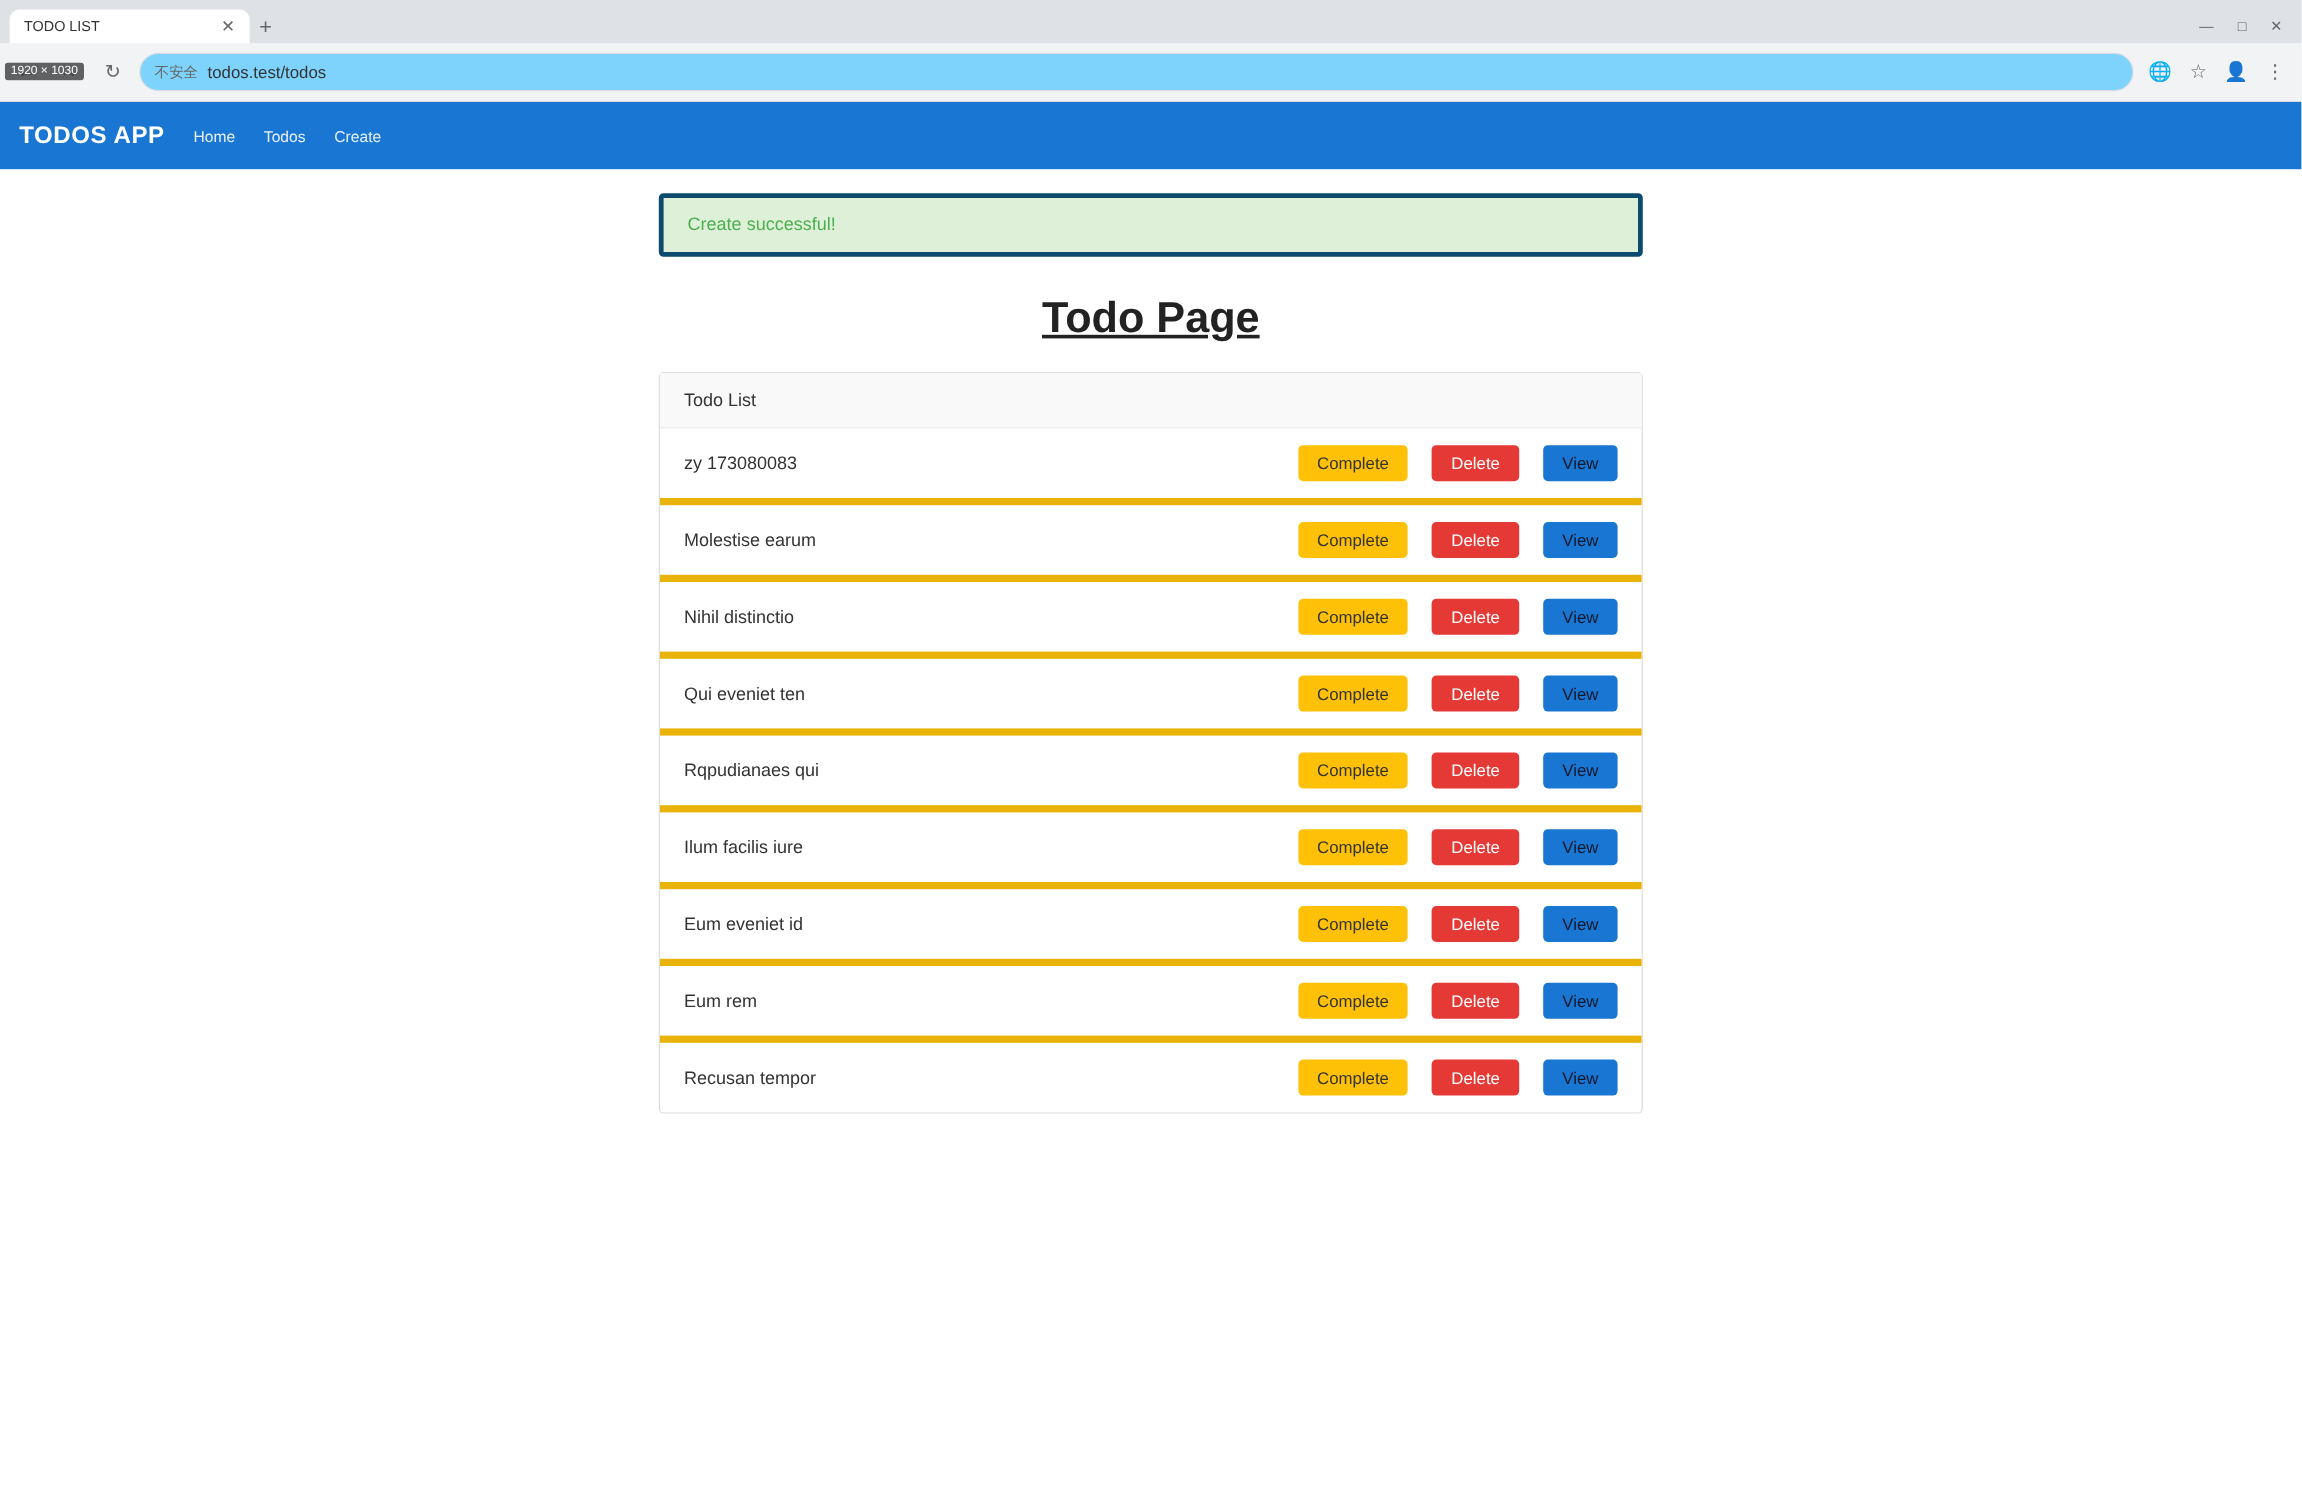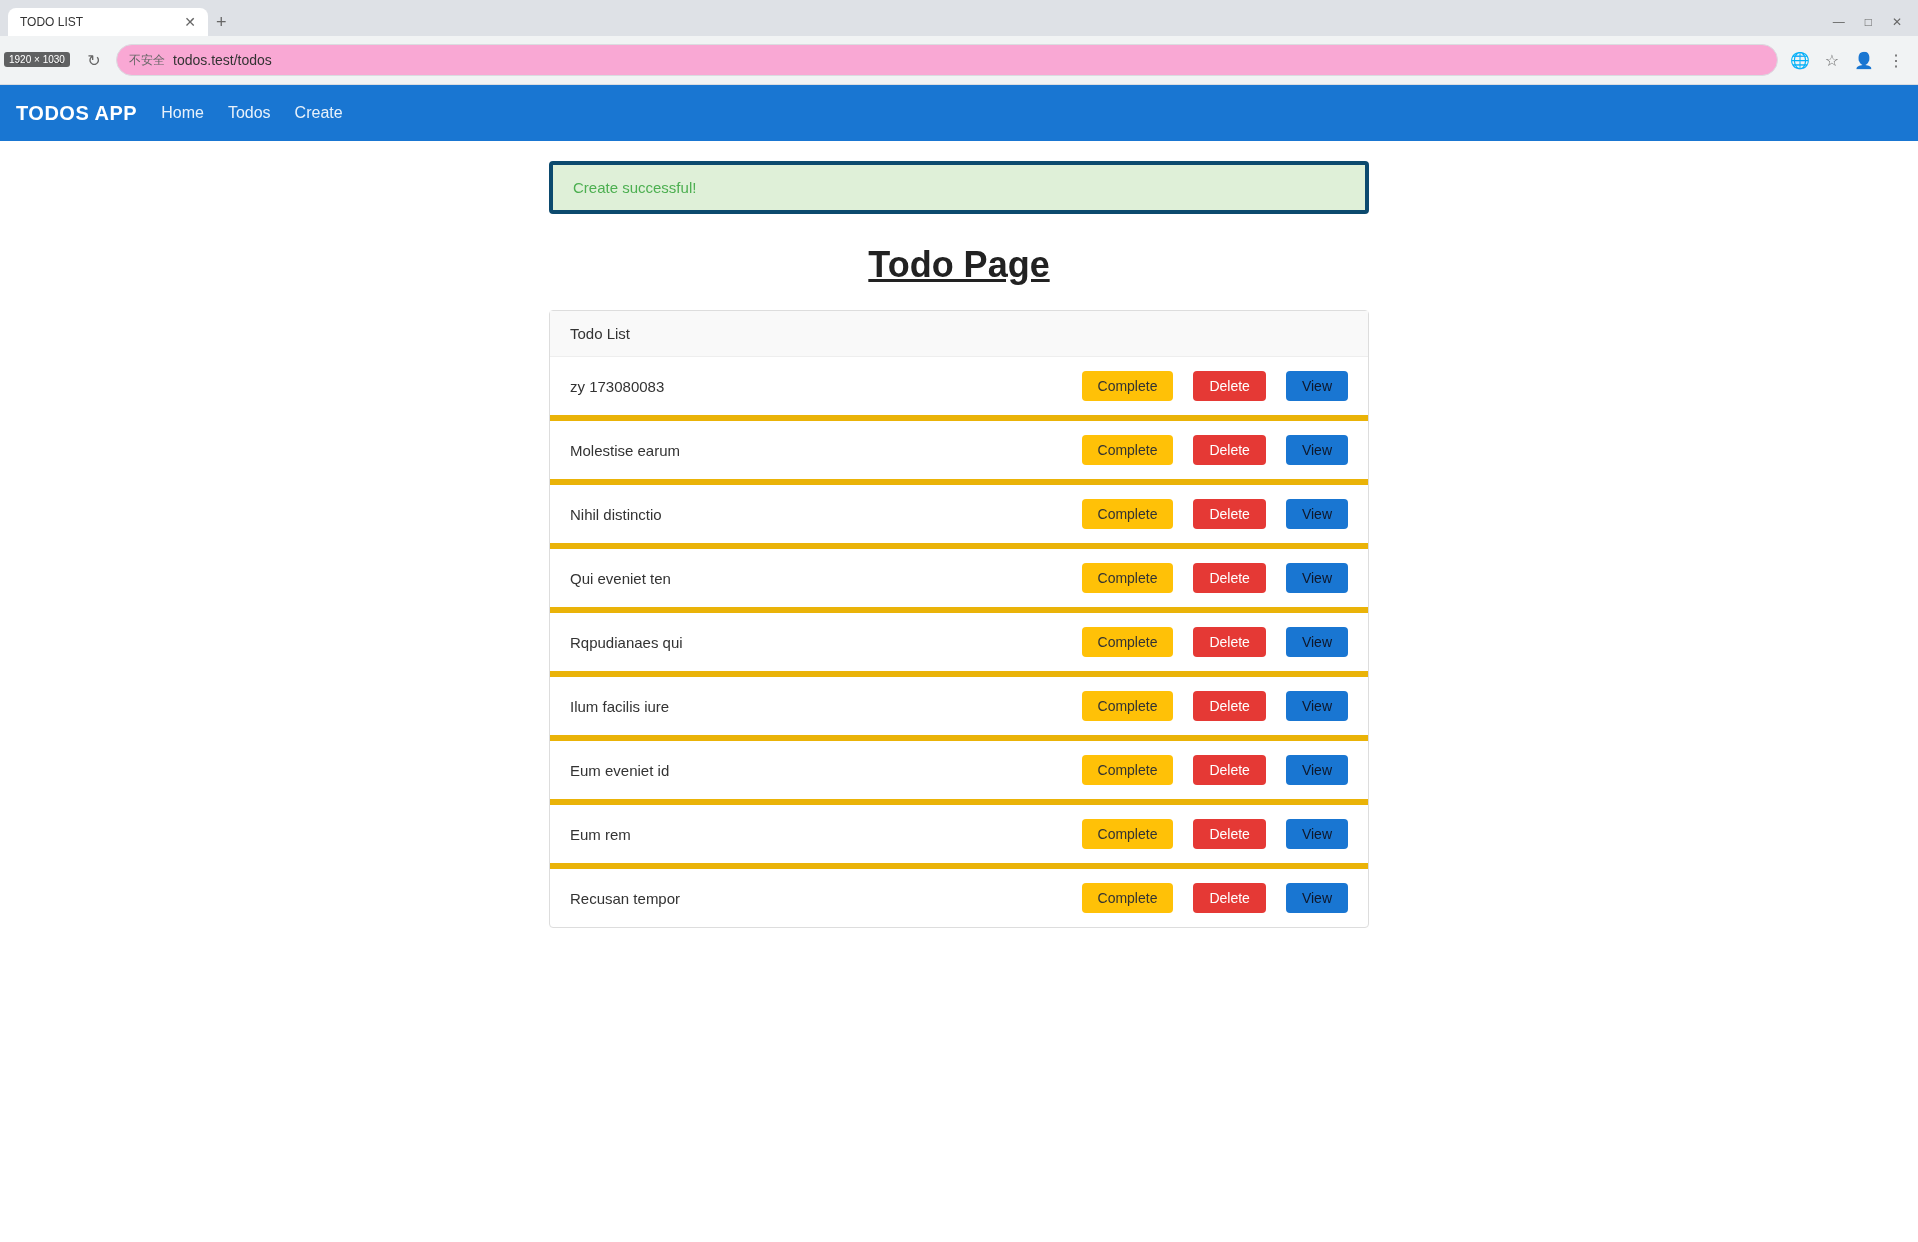--- a/index.html
+++ b/index.html
@@ -82,21 +82,21 @@
       border-radius: 50%;
       display: flex;
       align-items: center;
       justify-content: center;
     }
 
     .browser-address-bar {
       flex: 1;
       display: flex;
       align-items: center;
-      background: #f9a8d4;
+      background: #7dd3fc;
       border: 1px solid #dadce0;
       border-radius: 20px;
       padding: 4px 12px;
       font-size: 14px;
       color: #333;
       height: 32px;
       gap: 8px;
     }
 
     .browser-address-text {
@@ -158,21 +158,21 @@
     .app-brand {
       color: #fff;
       font-size: 20px;
       font-weight: bold;
       letter-spacing: 0.5px;
     }
 
     .app-nav-link {
       color: #fff;
       text-decoration: none;
-      font-size: 16px;
+      font-size: 13px;
       opacity: 0.9;
       cursor: pointer;
     }
 
     
     .alert-success {
       background: #dff0d8;
       border: 4px solid #0c4a6e;
       border-radius: 4px;
       padding: 14px 20px;

